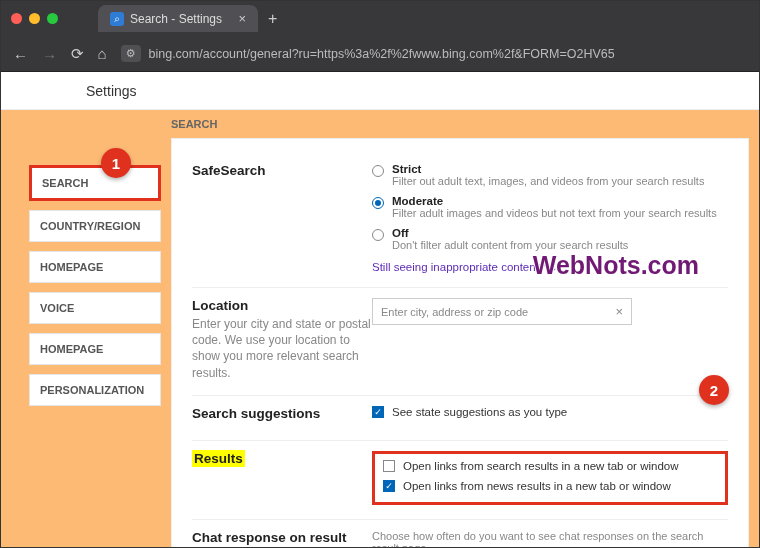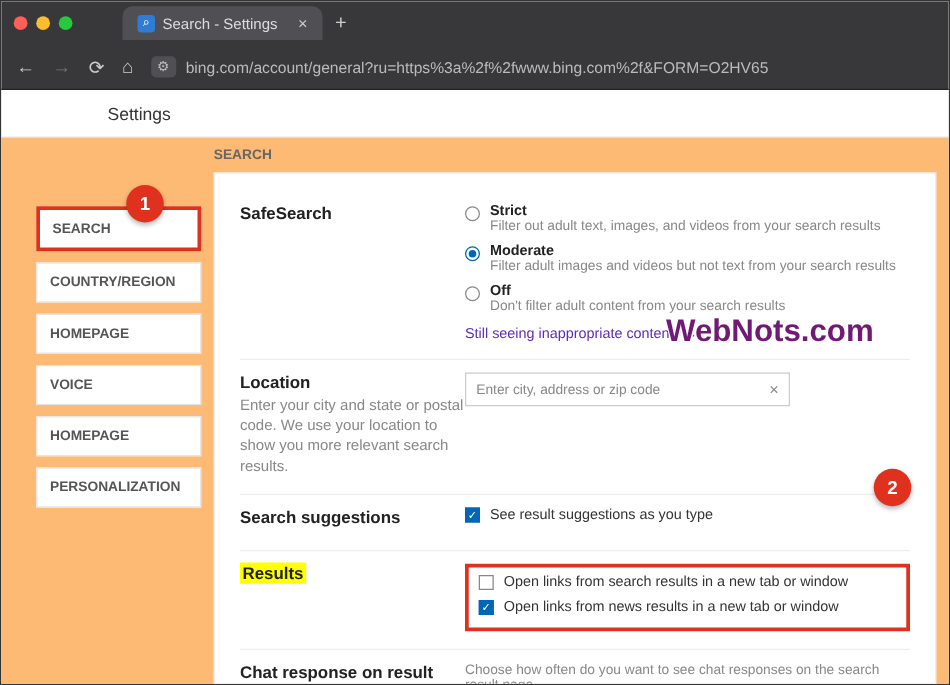--- a/index.html
+++ b/index.html
@@ -153,21 +153,21 @@
           <span class="clear">×</span>
         </div>
       </div>
     </div>
 
     <div class="row">
       <div class="row-label">Search suggestions</div>
       <div class="row-body">
         <div class="check-opt">
           <div class="checkbox checked">✓</div>
-          <span>See result suggestions as you type</span>
+          <span>See state suggestions as you type</span>
         </div>
       </div>
     </div>
 
     <div class="row">
       <div class="row-label"><span class="yellow-hl">Results</span></div>
       <div class="row-body">
         <div class="highlight-box">
           <div class="check-opt">
             <div class="checkbox"></div>

